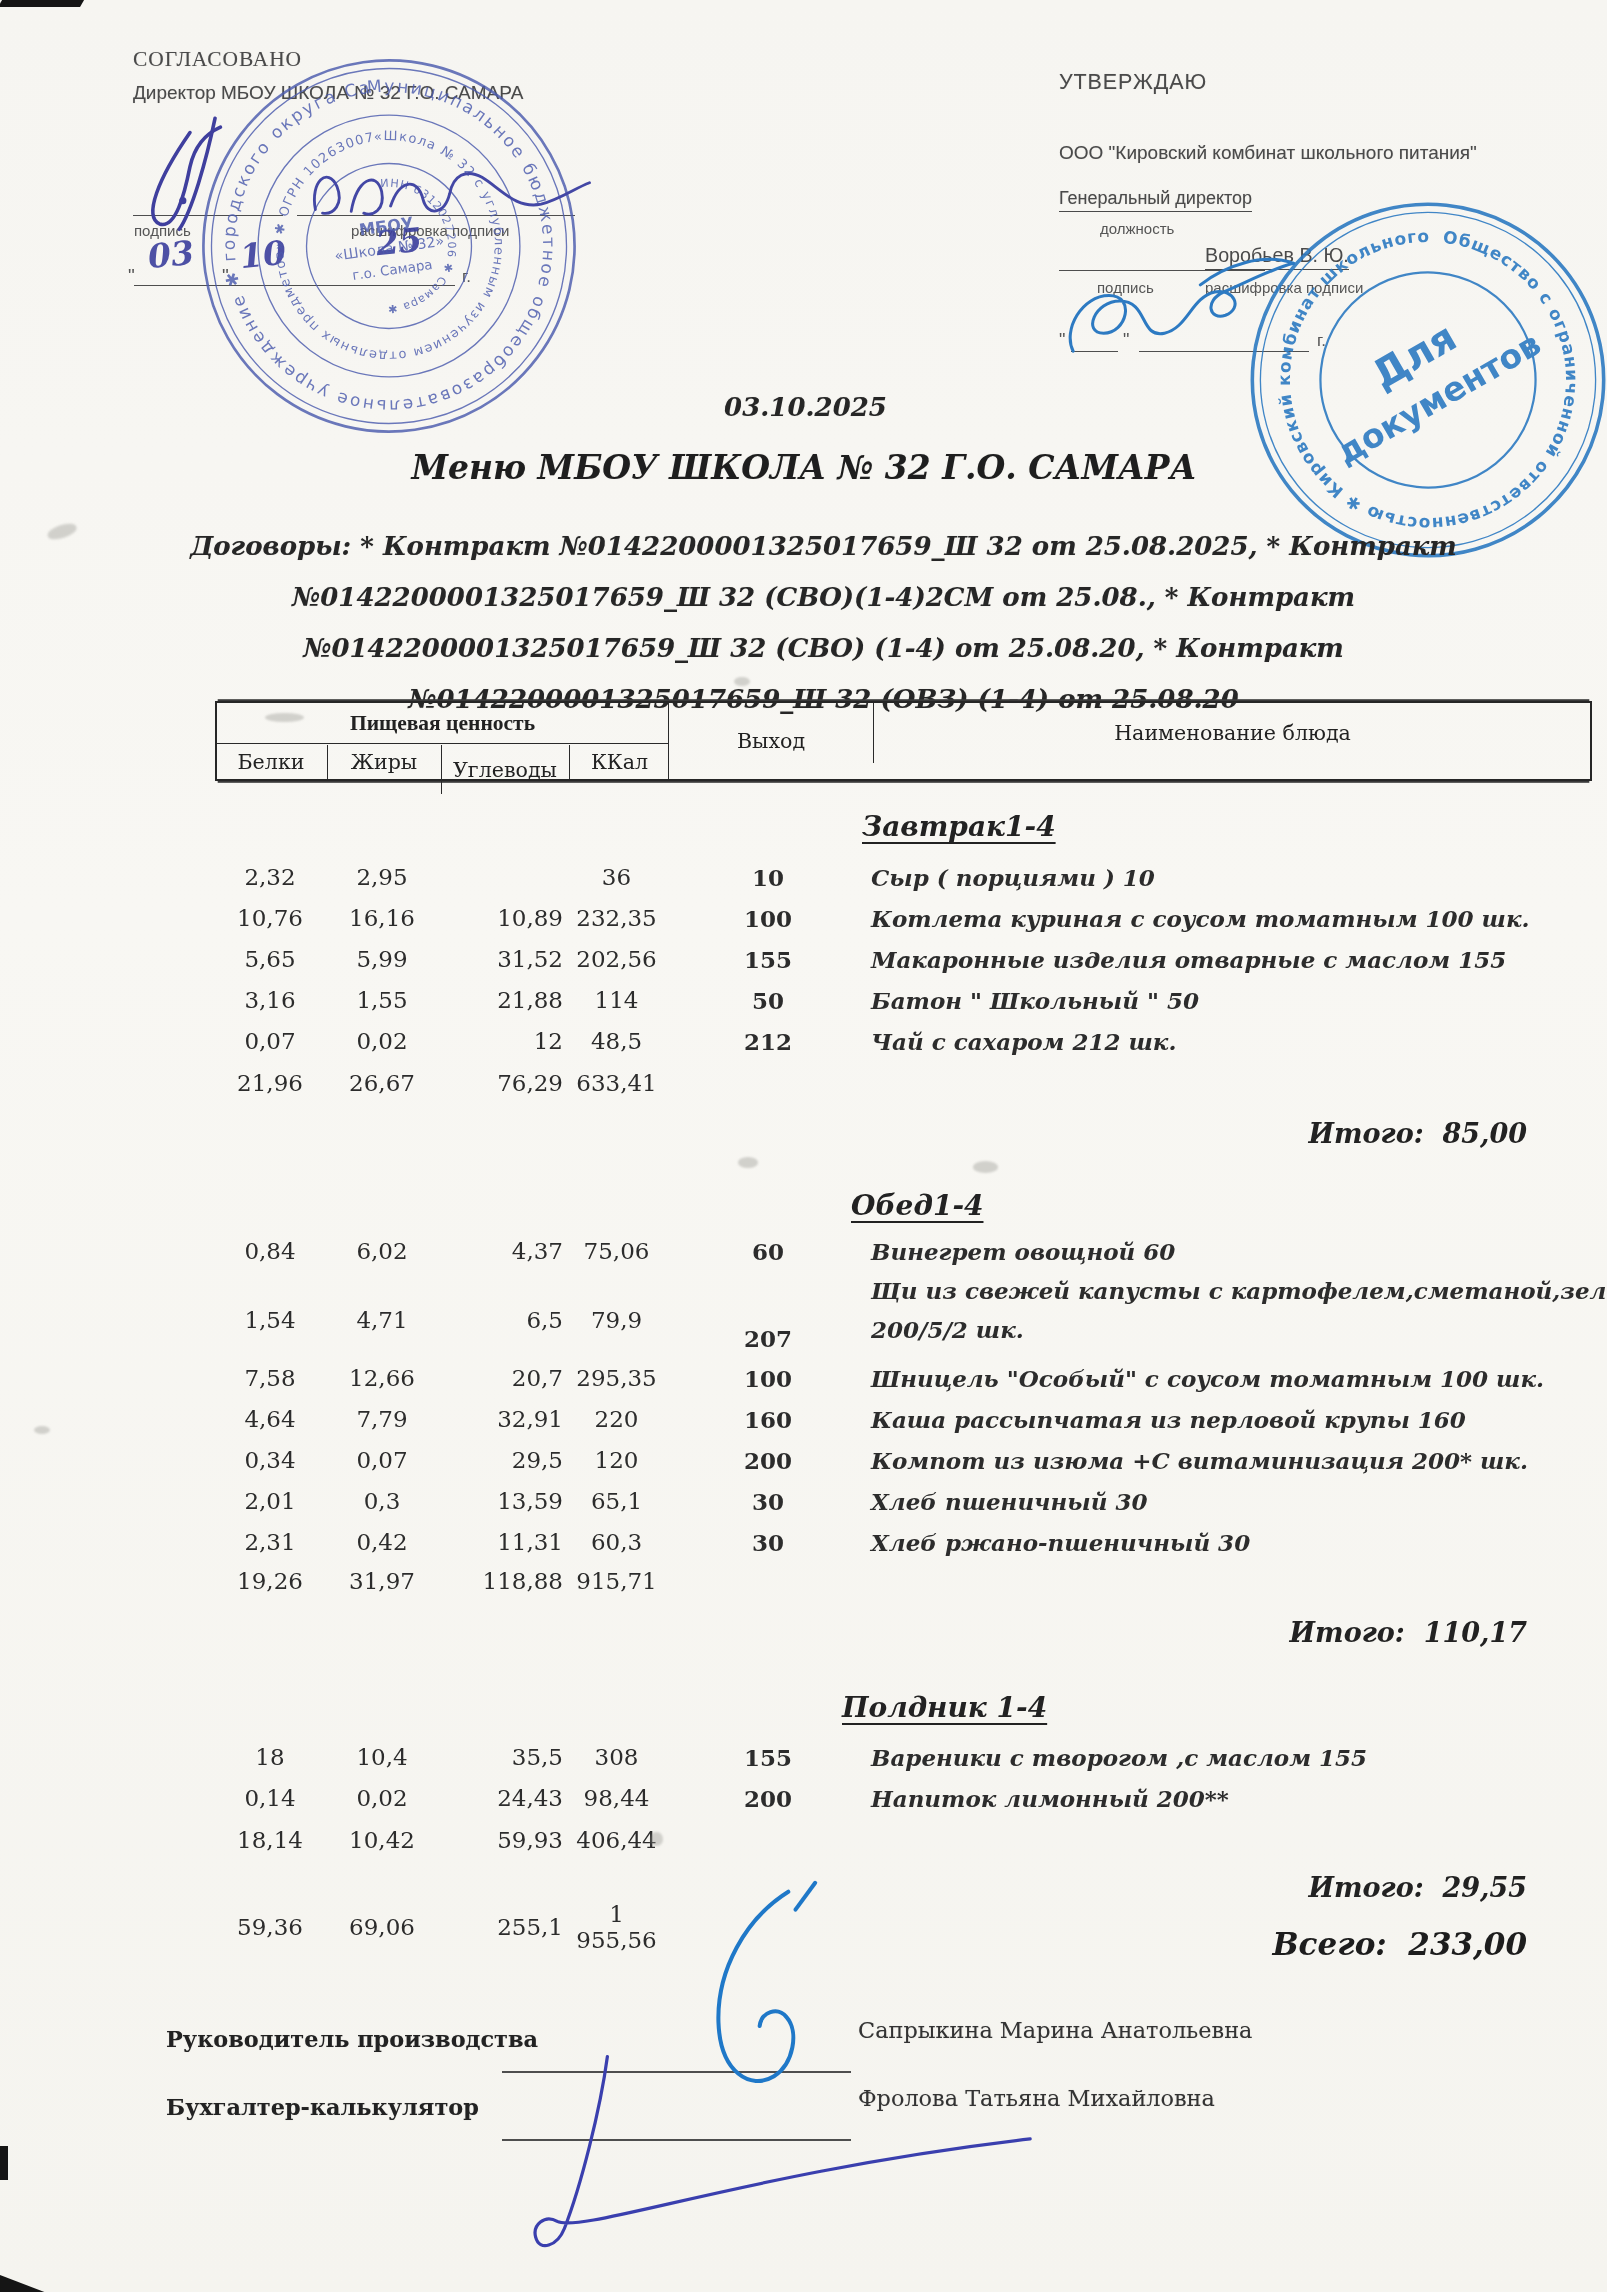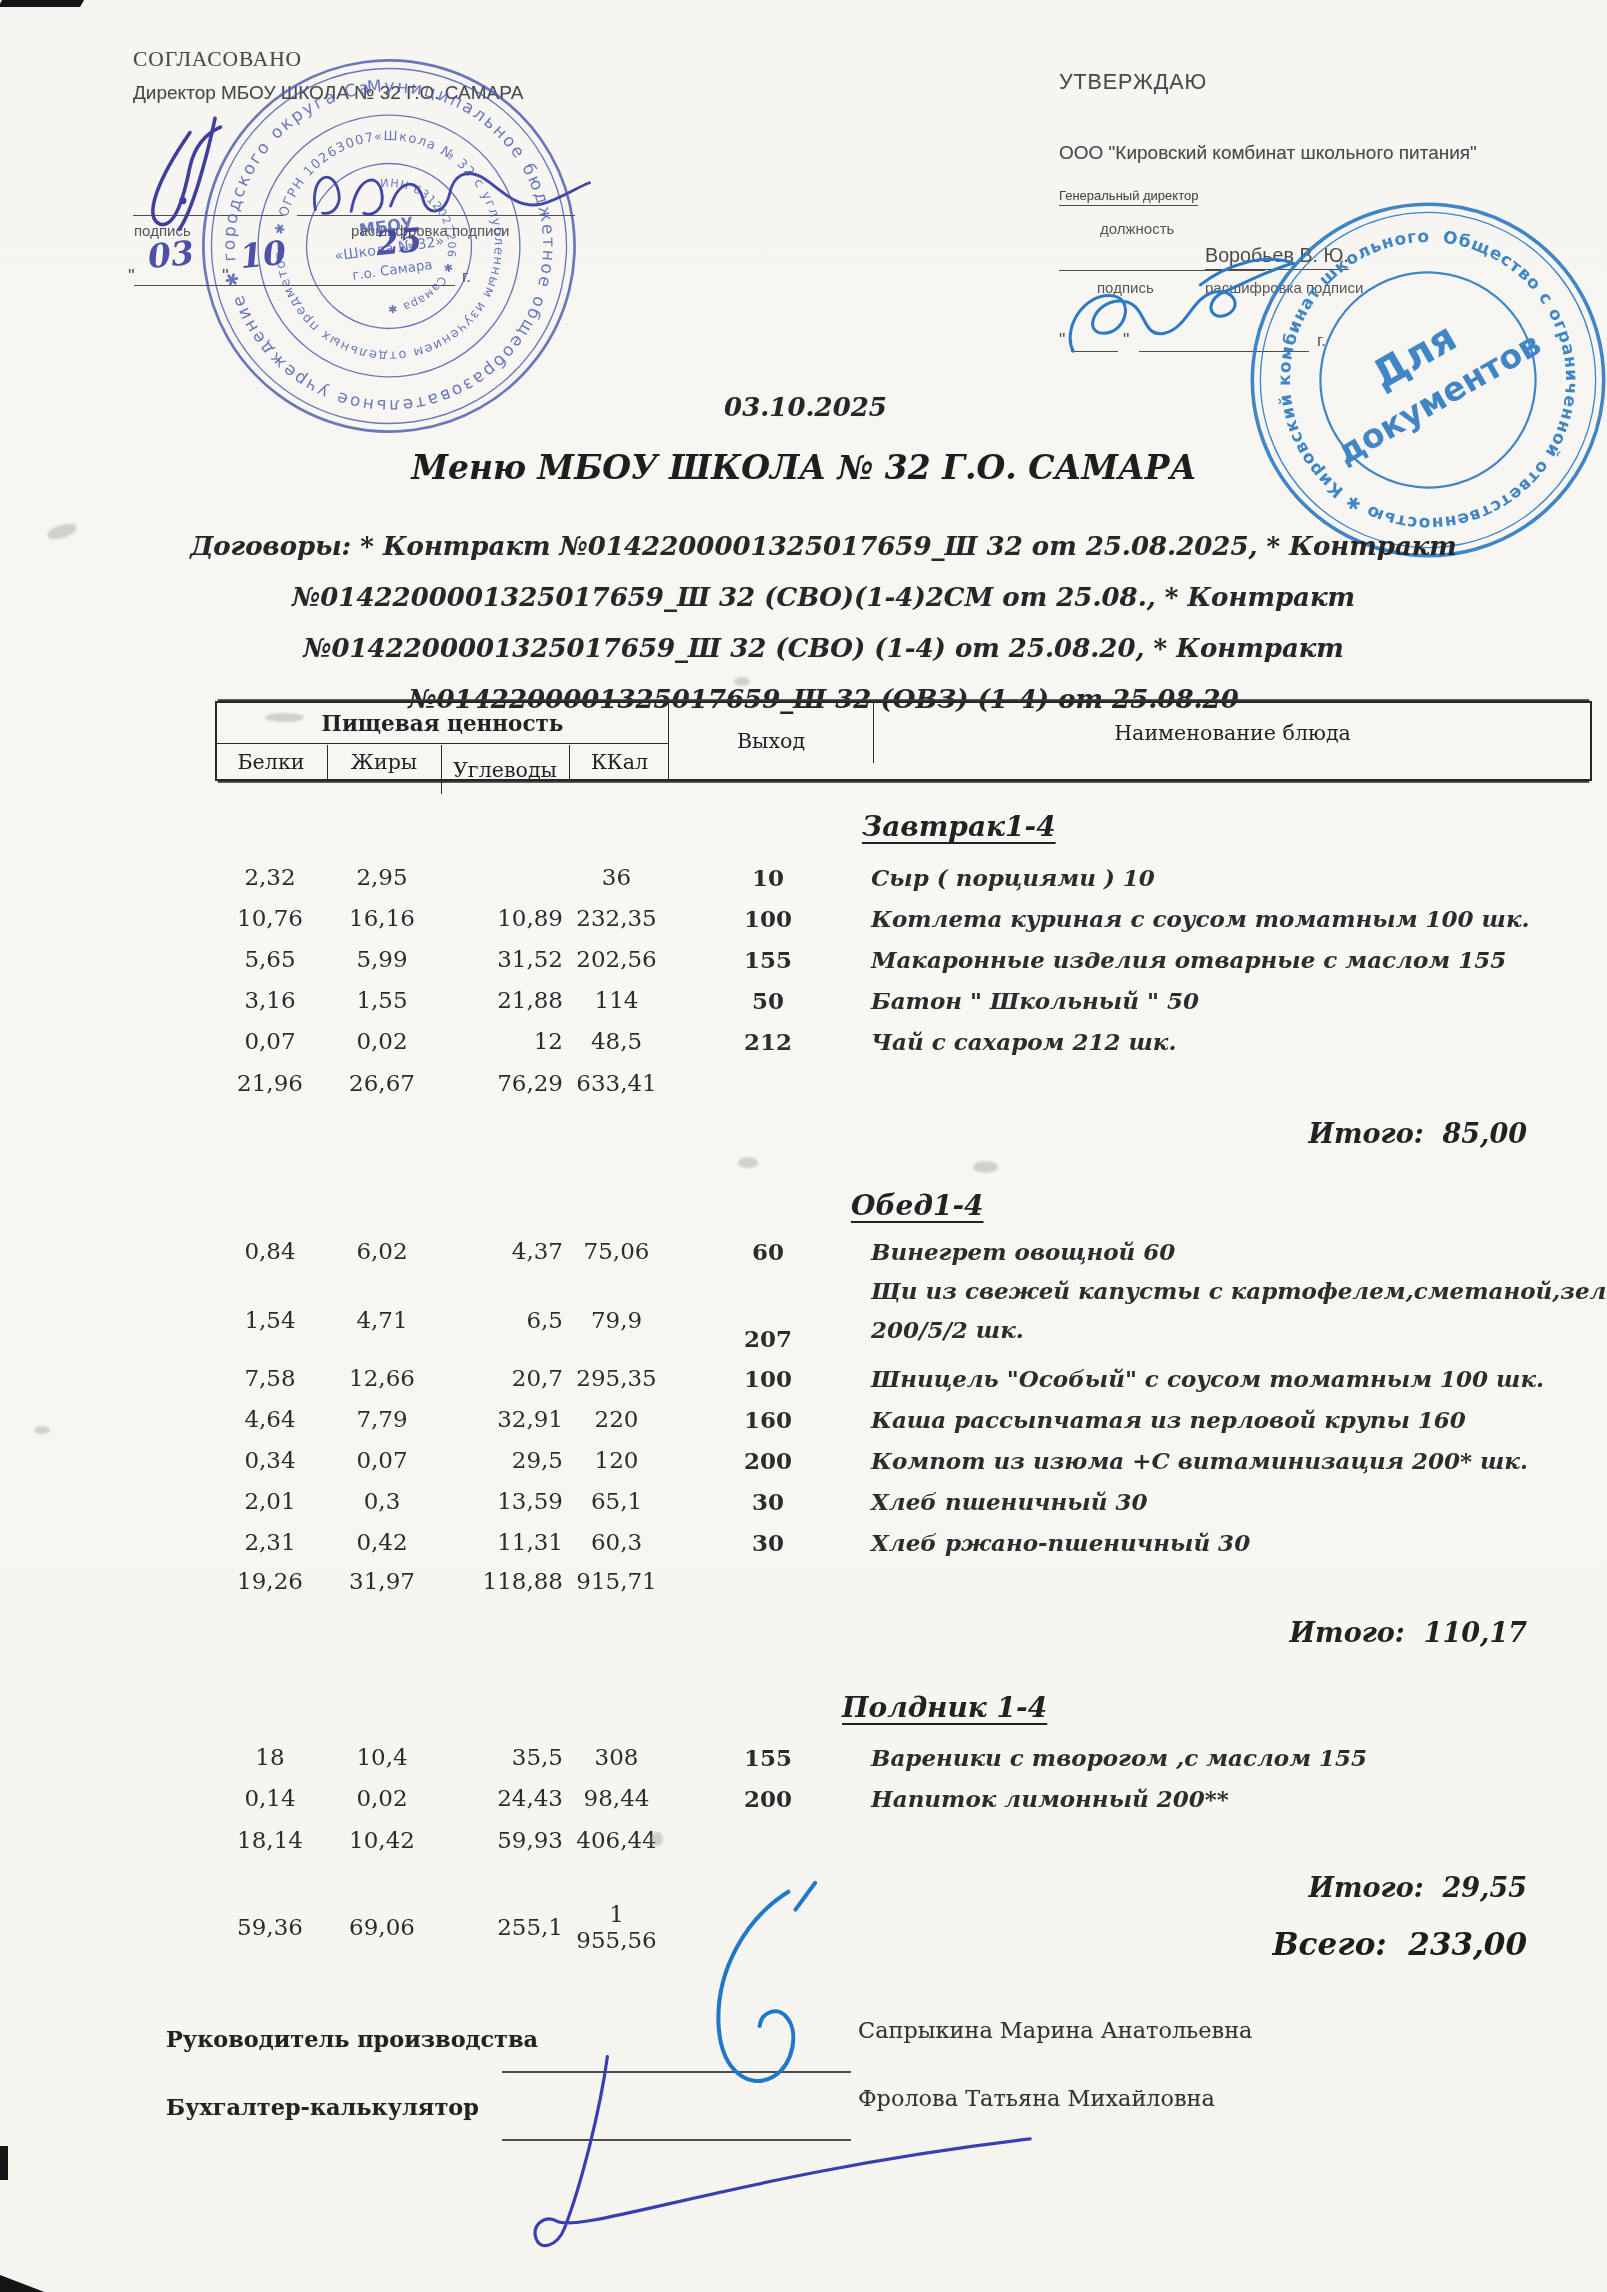--- a/index.html
+++ b/index.html
@@ -19,21 +19,21 @@
   
   .doc-date{left:537px;top:392px;width:537px;text-align:center;font-style:italic;font-weight:600;font-size:26px;color:#262626;}
   .doc-title{left:260px;top:448px;width:1088px;text-align:center;font-style:italic;font-weight:bold;font-size:33px;color:#1e1e1e;}
   .contracts{left:107px;top:521px;width:1433px;text-align:center;font-style:italic;font-weight:bold;font-size:26px;line-height:51px;color:#262626;}
 
   
   .thead{left:215px;top:701px;width:1373px;height:76px;border:2.2px solid #262626;
          box-shadow:0 -4.5px 0 -2.7px #3a3a3a,0 4.5px 0 -2.7px #3a3a3a;background:transparent;}
   .thcell{position:absolute;display:flex;align-items:center;justify-content:center;
           font-size:20.6px;color:#222;}
-  .thcell.b{font-weight:bold;font-size:21.5px;}
+  .thcell.b{font-weight:bold;font-size:21.5px;font-family:Liberation Serif, serif;}
 
   
   .sec{left:0;top:0;width:1608px;}
   .sec-title{position:absolute;left:862px;font-style:italic;font-weight:bold;font-size:28px;color:#222;
              text-decoration:underline;text-decoration-thickness:2.2px;text-underline-offset:6.3px;}
   .sec-rows{position:absolute;left:0;width:1608px;}
   .mrow{position:relative;width:1608px;height:41px;}
   .mrow.tall{height:86px;}
   .mrow span,.mrow .cd{position:absolute;top:50%;transform:translateY(-50%);font-size:23px;color:#2c2c2c;}
   .cb{left:215px;width:110px;text-align:center;}
@@ -105,21 +105,21 @@
     <text font-size="12.5" letter-spacing="1" fill="#4c5cae">
       <textPath href="#lr3">ИНН 6312027206 ✱ Самара ✱</textPath>
     </text>
     <text x="222" y="206" text-anchor="middle" font-size="18" font-weight="bold" fill="#4c5cae">МБОУ</text>
     <text x="222" y="230" text-anchor="middle" font-size="16" fill="#4c5cae">«Школа № 32»</text>
     <text x="222" y="254" text-anchor="middle" font-size="15" fill="#4c5cae">г.о. Самара</text>
   </svg>
 
   <div class="abs sans scan corner-label" style="left:1059px;top:70px;">УТВЕРЖДАЮ</div>
   <div class="abs sans scan" style="left:1059px;top:142px;font-size:19px;">ООО "Кировский комбинат школьного питания"</div>
-  <div class="abs sans scan u" style="left:1059px;top:188px;font-size:13px;">Генеральный директор</div>
+  <div class="abs sans scan u" style="left:1059px;top:188px;font-size:18px;">Генеральный директор</div>
   <div class="abs sans small-label" style="left:1100px;top:220px;">должность</div>
   <div class="abs sig-line" style="left:1059px;top:270px;width:206px;"></div>
   <div class="abs sans small-label" style="left:1097px;top:279px;">подпись</div>
   <div class="abs sans u" style="left:1205px;top:244px;font-size:19.7px;">Воробьев В. Ю.</div>
   <div class="abs sans small-label" style="left:1205px;top:279px;">расшифровка подписи</div>
   <div class="abs sans" style="left:1059px;top:330px;font-size:18px;color:#555;">"</div>
   <div class="abs sig-line" style="left:1071px;top:351px;width:47px;"></div>
   <div class="abs sans" style="left:1123px;top:330px;font-size:18px;color:#555;">"</div>
   <div class="abs sig-line" style="left:1139px;top:351px;width:170px;"></div>
   <div class="abs sans" style="left:1317px;top:331px;font-size:17px;color:#555;">г.</div>

